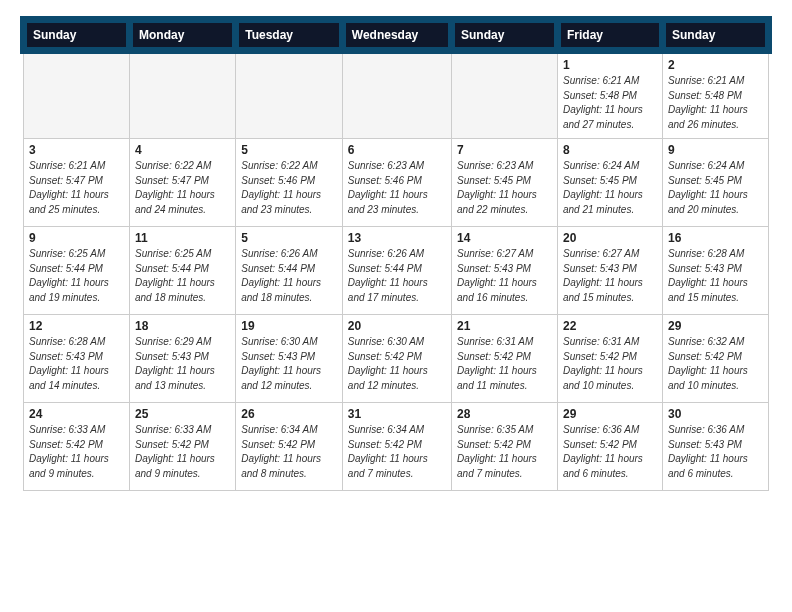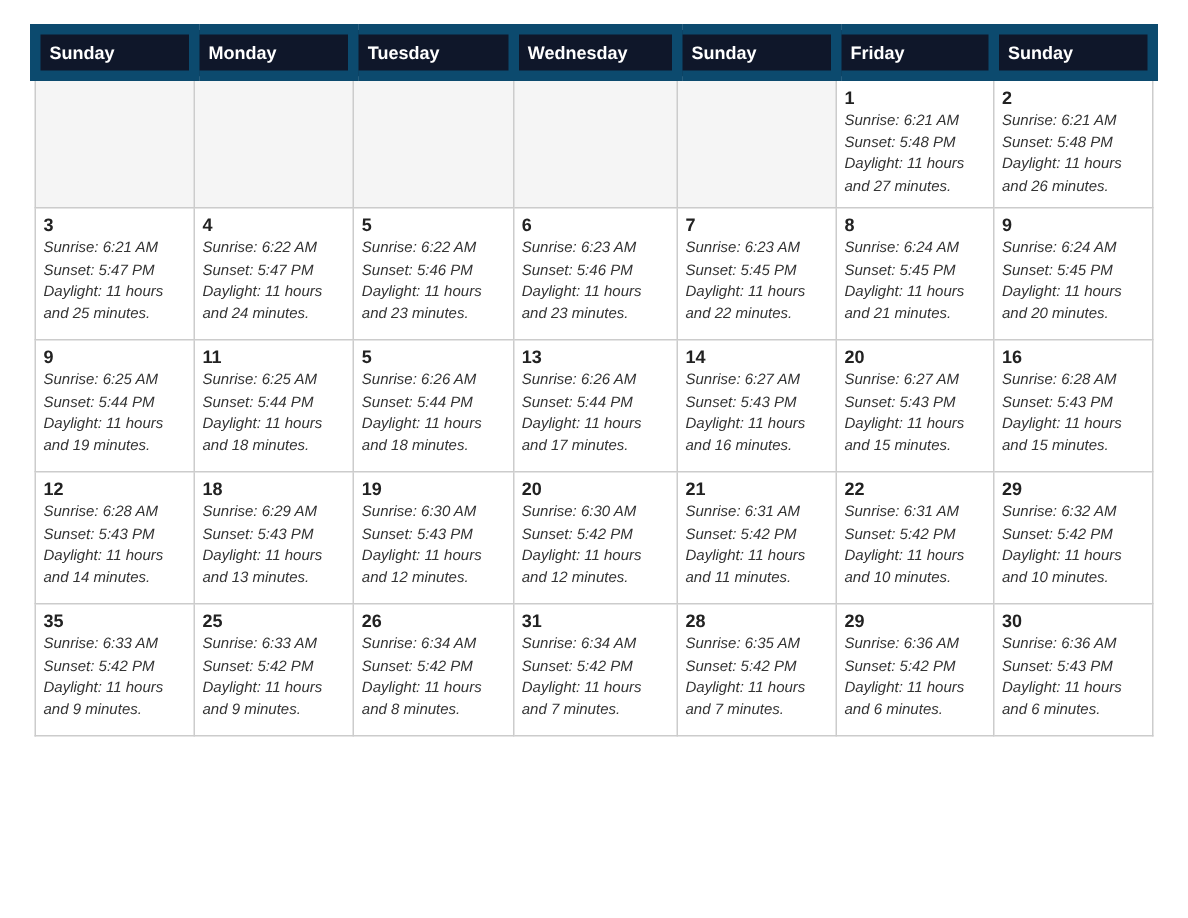--- a/index.html
+++ b/index.html
@@ -266,21 +266,21 @@
           <td>
             <div class="day-number">29</div>
             <div class="day-info" style="white-space: pre-line;">Sunrise: 6:32 AM
 Sunset: 5:42 PM
 Daylight: 11 hours
 and 10 minutes.</div>
           </td>
         </tr>
         <tr class="week-row">
           <td>
-            <div class="day-number">35</div>
+            <div class="day-number">24</div>
             <div class="day-info" style="white-space: pre-line;">Sunrise: 6:33 AM
 Sunset: 5:42 PM
 Daylight: 11 hours
 and 9 minutes.</div>
           </td>
           <td>
             <div class="day-number">25</div>
             <div class="day-info" style="white-space: pre-line;">Sunrise: 6:33 AM
 Sunset: 5:42 PM
 Daylight: 11 hours

